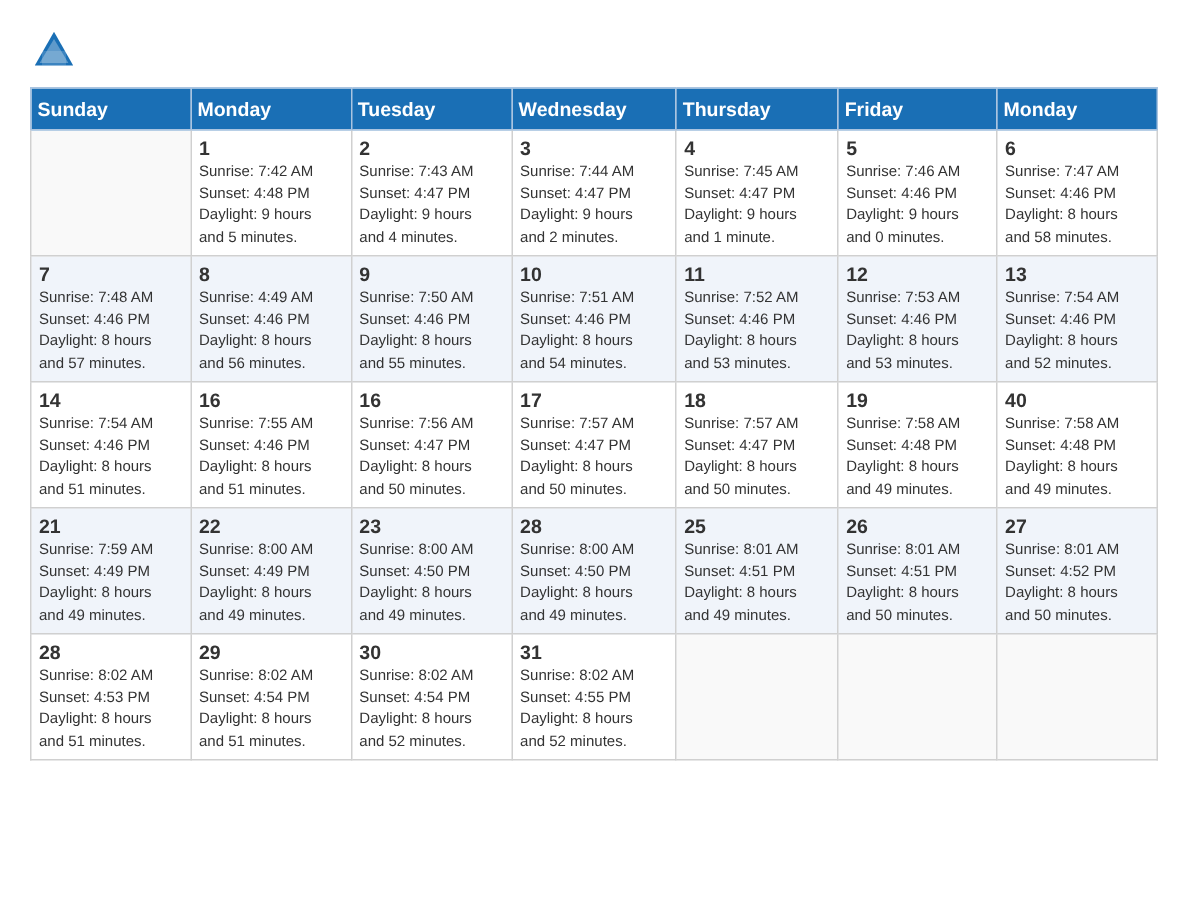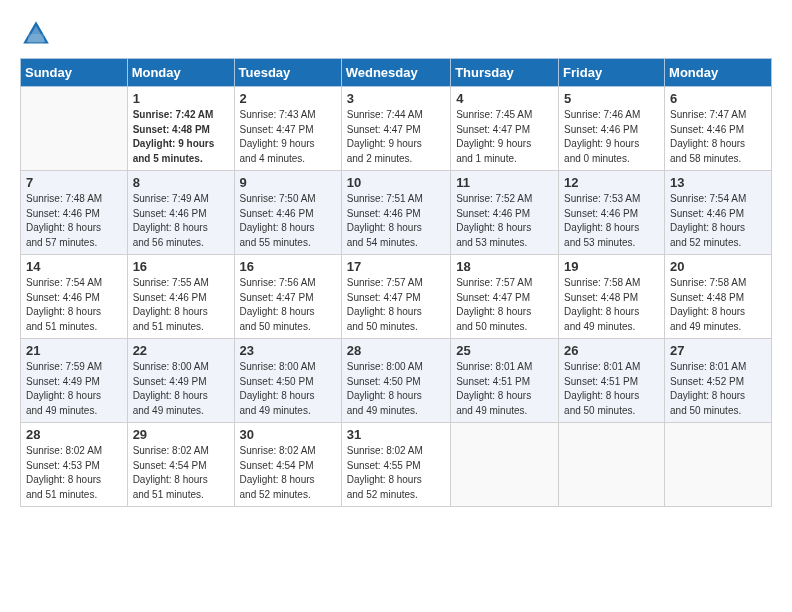--- a/index.html
+++ b/index.html
@@ -136,21 +136,21 @@
           <th>Thursday</th>
           <th>Friday</th>
           <th>Monday</th>
         </tr>
     </thead>
     <tbody id="calendar-body">
     <tr>
           <td class="empty"></td>
           <td>
             <span class="day-num">1</span>
-            <div class="day-info" style="white-space: pre-line; font-weight: bold;">Sunrise: 7:42 AM
+            <div class="day-info" style="white-space: pre-line;">Sunrise: 7:42 AM
 Sunset: 4:48 PM
 Daylight: 9 hours
 and 5 minutes.</div>
           </td>
           <td>
             <span class="day-num">2</span>
             <div class="day-info" style="white-space: pre-line;">Sunrise: 7:43 AM
 Sunset: 4:47 PM
 Daylight: 9 hours
 and 4 minutes.</div>
@@ -187,21 +187,21 @@
         <tr class="row-shaded">
           <td>
             <span class="day-num">7</span>
             <div class="day-info" style="white-space: pre-line;">Sunrise: 7:48 AM
 Sunset: 4:46 PM
 Daylight: 8 hours
 and 57 minutes.</div>
           </td>
           <td>
             <span class="day-num">8</span>
-            <div class="day-info" style="white-space: pre-line;">Sunrise: 7:49 AM
+            <div class="day-info" style="white-space: pre-line;">Sunrise: 4:49 AM
 Sunset: 4:46 PM
 Daylight: 8 hours
 and 56 minutes.</div>
           </td>
           <td>
             <span class="day-num">9</span>
             <div class="day-info" style="white-space: pre-line;">Sunrise: 7:50 AM
 Sunset: 4:46 PM
 Daylight: 8 hours
 and 55 minutes.</div>
@@ -272,21 +272,21 @@
 and 50 minutes.</div>
           </td>
           <td>
             <span class="day-num">19</span>
             <div class="day-info" style="white-space: pre-line;">Sunrise: 7:58 AM
 Sunset: 4:48 PM
 Daylight: 8 hours
 and 49 minutes.</div>
           </td>
           <td>
-            <span class="day-num">20</span>
+            <span class="day-num">40</span>
             <div class="day-info" style="white-space: pre-line;">Sunrise: 7:58 AM
 Sunset: 4:48 PM
 Daylight: 8 hours
 and 49 minutes.</div>
           </td>
         </tr>
         <tr class="row-shaded">
           <td>
             <span class="day-num">21</span>
             <div class="day-info" style="white-space: pre-line;">Sunrise: 7:59 AM

